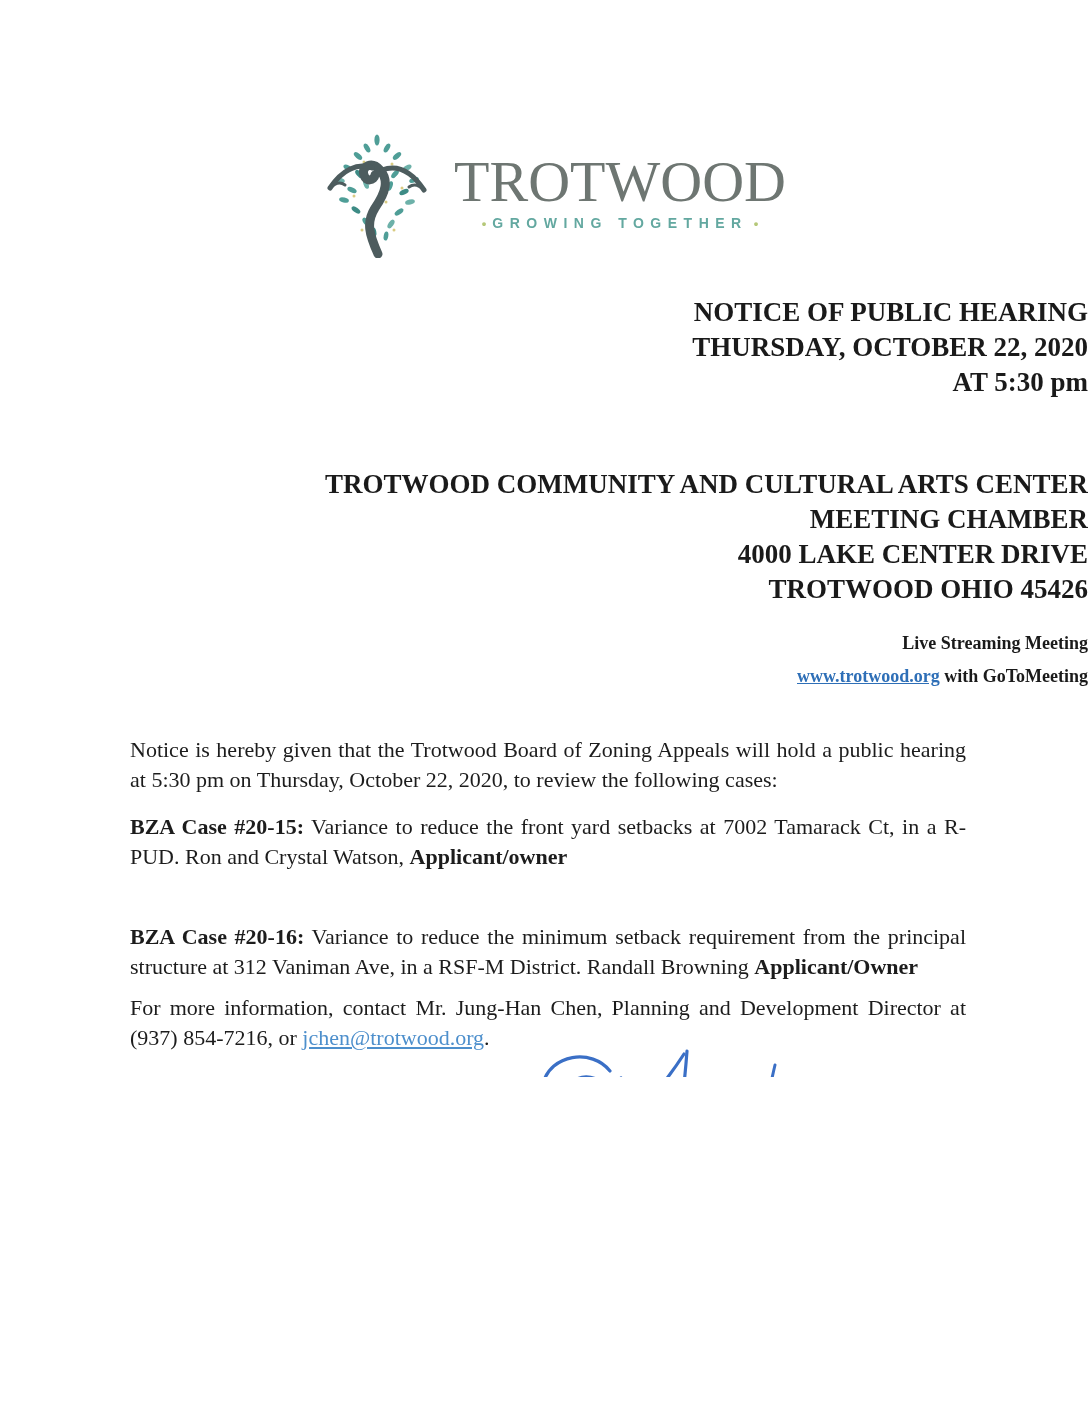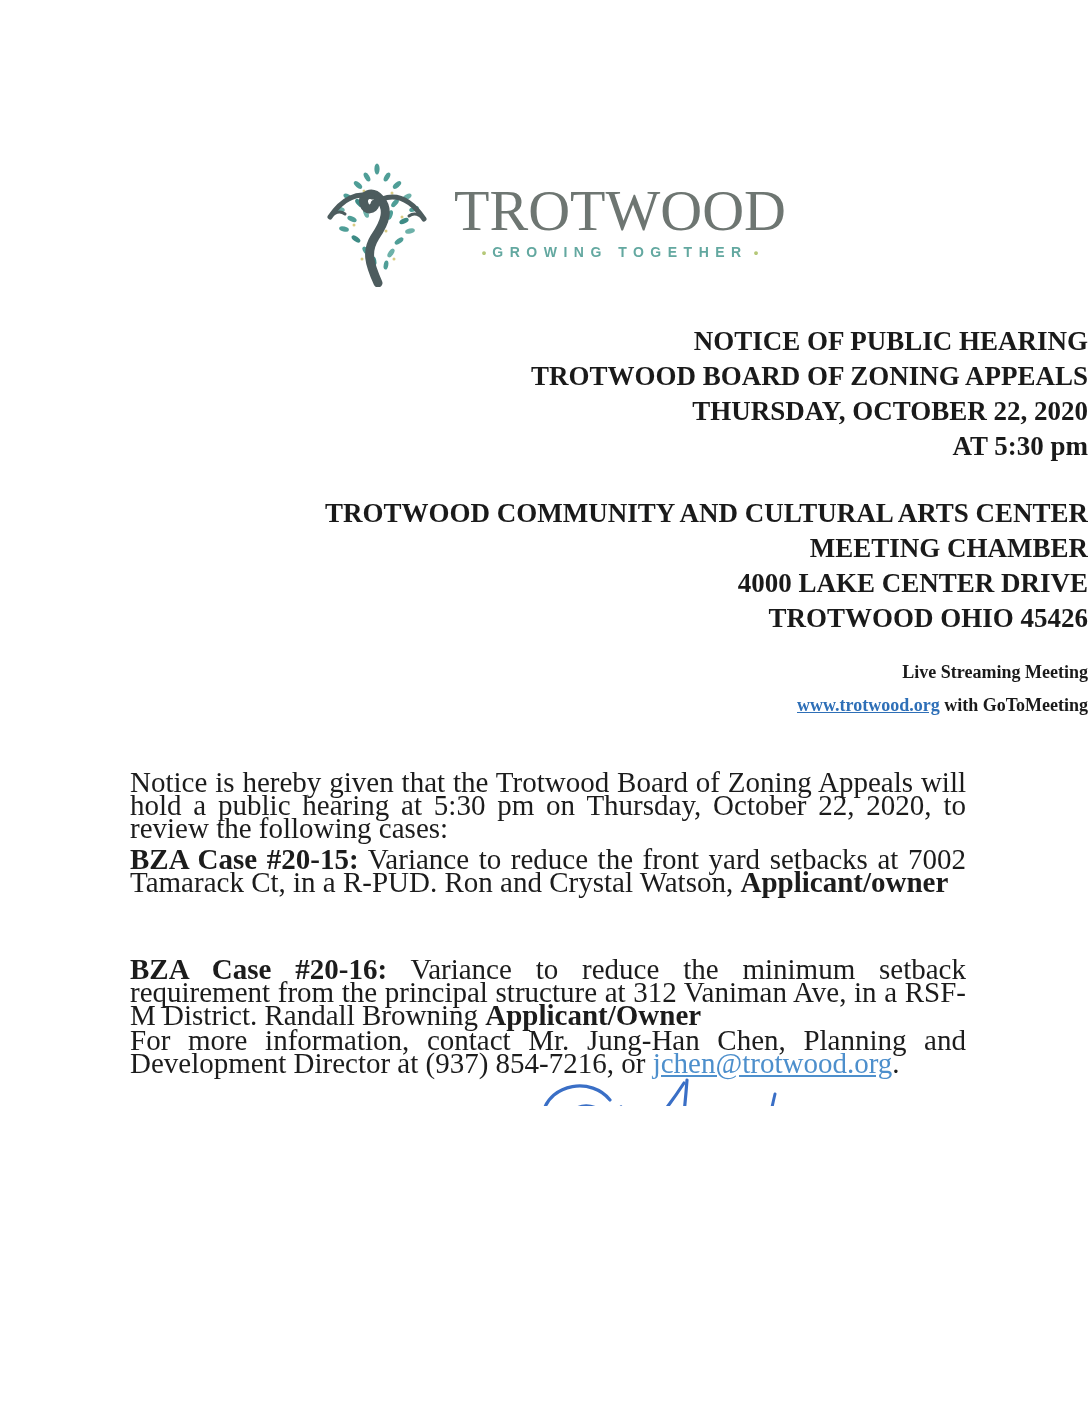--- a/index.html
+++ b/index.html
@@ -3,21 +3,20 @@
 <meta charset="utf-8">
 <style>
   html,body{margin:0;padding:0;background:#ffffff;}
   .page{
     position:relative;
     width:1088px;height:1077px;
     background:#ffffff;
     font-family:"Liberation Serif","DejaVu Serif",serif;
     color:#1f1f1f;
     overflow:hidden;
-    margin-top:29px;
   }
   
   .tree-svg{position:absolute;left:314px;top:132px;width:126px;height:126px;}
   .wordmark-block{
     position:absolute;left:445px;top:152px;width:350px;text-align:center;
   }
   .wordmark{
     font-size:58px;line-height:60px;color:#6e7672;letter-spacing:0px;
     font-weight:400;
   }
@@ -28,21 +27,21 @@
   .tagline .dot{color:#b5c878;letter-spacing:0;margin:0 6px;font-size:13px;}
   
   .center-block{position:absolute;left:0;width:1088px;text-align:right;font-weight:700;color:#1a1a1a;}
   .heading{top:295px;font-size:27px;line-height:35px;}
   .venue{top:467px;font-size:27px;line-height:35px;}
   .streaming{top:627px;font-size:18px;line-height:33px;}
   .streaming a{color:#2e6fb7;text-decoration:underline;}
   
   .para{
     position:absolute;left:130px;width:836px;
-    font-size:29px;line-height:23px;text-align:justify;color:#1c1c1c;
+    font-size:22px;line-height:30px;text-align:justify;color:#1c1c1c;
   }
   .p-intro{top:713px;}
   .p-case1{top:790px;}
   .p-case2{top:900px;}
   .p-contact{top:971px;}
   .b{font-weight:700;}
   .email-link{color:#4d8fcc;text-decoration:underline;}
   
   .sig-svg{position:absolute;left:470px;top:1038px;width:500px;height:165px;}
   .sig-line{position:absolute;left:550px;top:1139px;width:338px;height:2px;background:#4a4a4a;}
@@ -104,21 +103,20 @@
 
   <div class="wordmark-block">
     <div class="wordmark">TROTWOOD</div>
     <div class="tagline">
       <span class="dot">•</span><span>GROWING TOGETHER</span><span class="dot">•</span>
     </div>
   </div>
 
   <div class="center-block heading">
     <div>NOTICE OF PUBLIC HEARING</div>
-    <div>TROTWOOD BOARD OF ZONING APPEALS</div>
     <div>THURSDAY, OCTOBER 22, 2020</div>
     <div>AT 5:30 pm</div>
   </div>
 
   <div class="center-block venue">
     <div>TROTWOOD COMMUNITY AND CULTURAL ARTS CENTER</div>
     <div>MEETING CHAMBER</div>
     <div>4000 LAKE CENTER DRIVE</div>
     <div>TROTWOOD OHIO 45426</div>
   </div>

